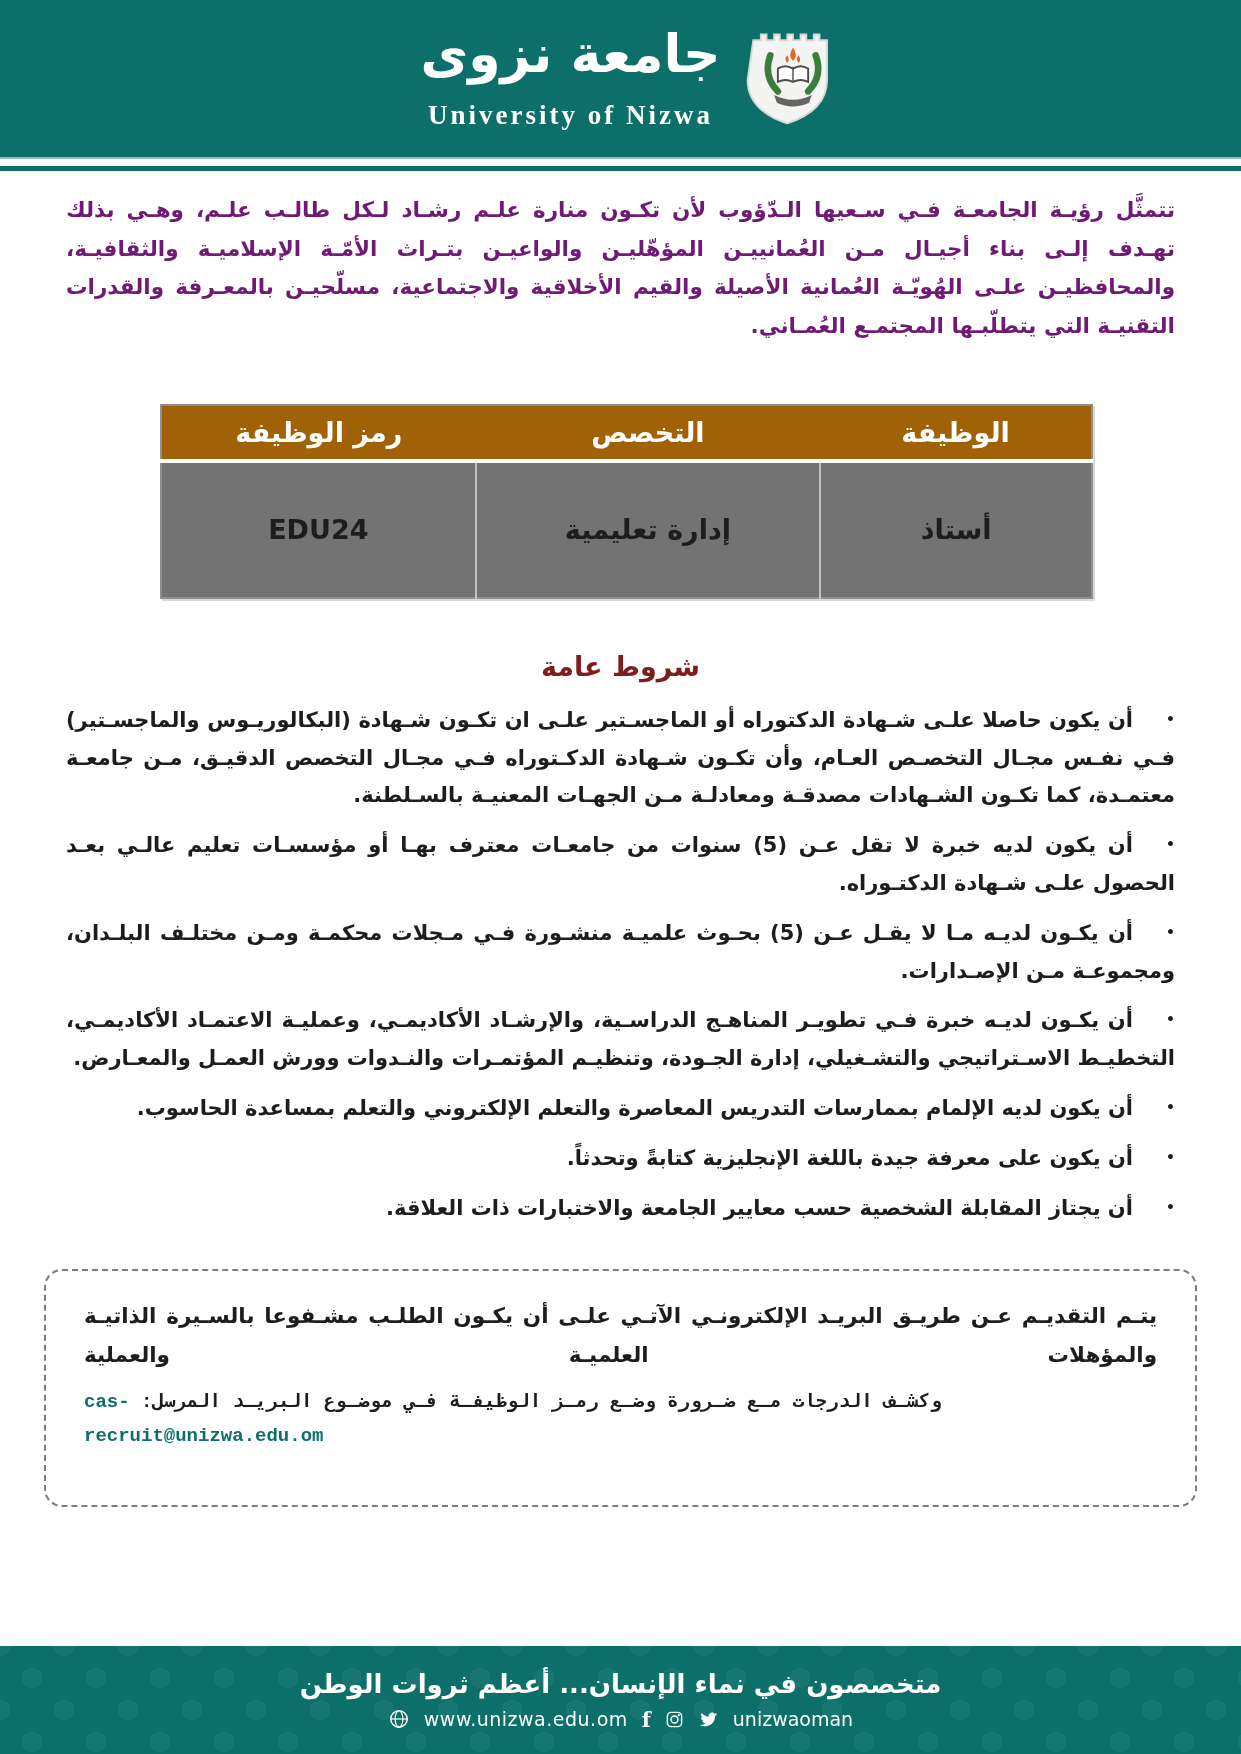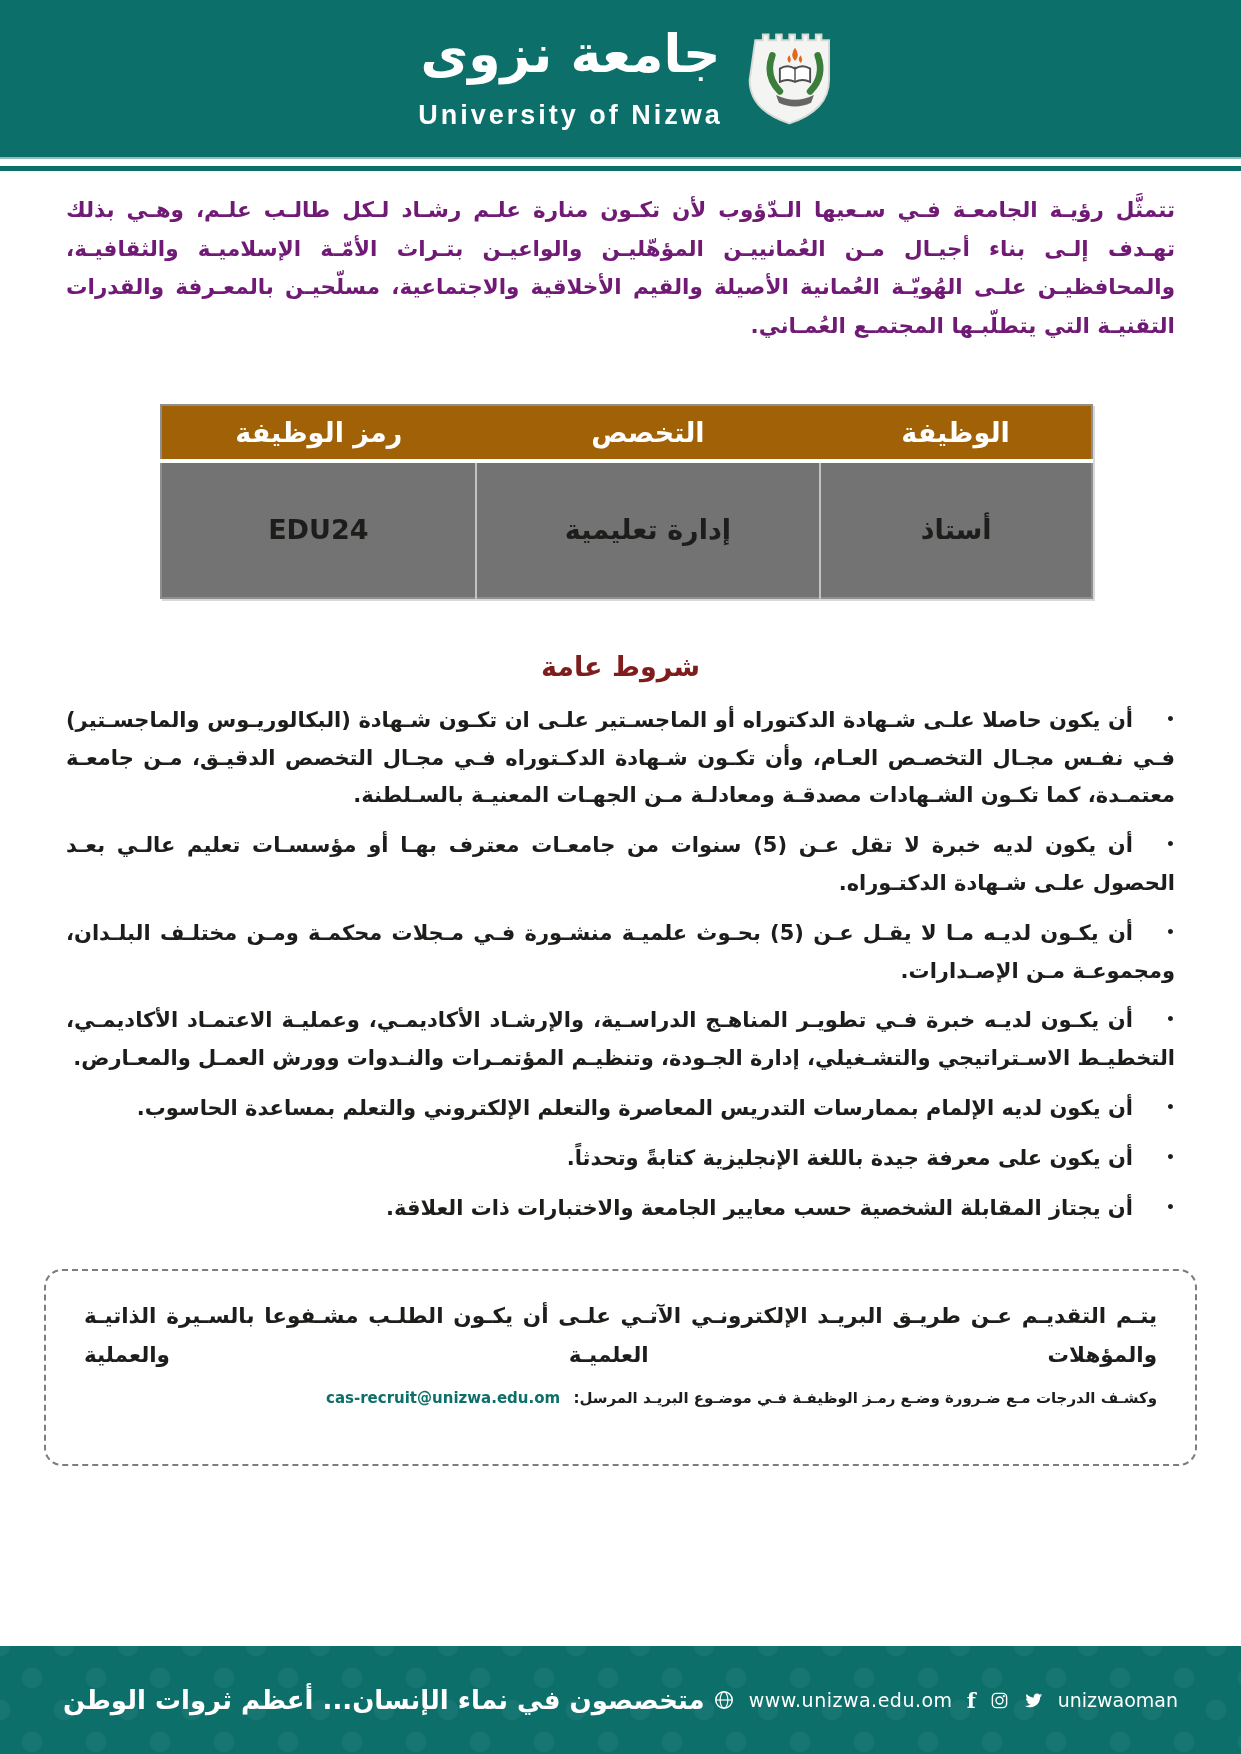--- a/index.html
+++ b/index.html
@@ -13,21 +13,21 @@
   .header-band {
     height:159px; background:#0c6f6a;
     display:flex; align-items:center; justify-content:center;
     border-bottom:2px solid rgba(255,255,255,0.55);
     padding-left:20px;
   }
   .brand { display:flex; align-items:center; gap:24px; }
   .brand-text { text-align:center; color:#ffffff; }
   .brand-ar { font-size:52px; font-weight:bold; line-height:1.1; letter-spacing:1px; }
   .brand-en {
-    font-family:Liberation Sans, sans-serif; font-weight:bold; font-size:27px;
+    font-family:Liberation Serif, serif; font-weight:bold; font-size:27px;
     letter-spacing:3px; margin-top:16px;
   }
   .crest { width:96px; height:104px; }
   .header-gap { height:7px; background:#ffffff; }
   .header-rule { height:5px; background:#0c6f6a; }
 
   
   .title-block { margin-top:26px; text-align:center; direction:rtl; }
   .title-line1 { color:#bda15e; font-size:31px; font-weight:bold; }
   .title-line2 { color:#bda15e; font-size:29px; font-weight:bold; margin-top:16px; }
@@ -81,37 +81,37 @@
   
   .apply-box {
     margin:42px 44px 0 44px; border:2px dashed #7d7d7d; border-radius:18px;
     padding:26px 38px 52px 38px; direction:rtl;
   }
   .apply-line1 {
     font-size:21.5px; font-weight:bold; text-align:justify; text-align-last:justify;
     line-height:1.8; color:#1d1d1b;
   }
   .apply-line2 {
-    font-size:15px; font-weight:bold; text-align:right;
-    line-height:1.8; color:#1d1d1b; margin-top:10px;
+    font-size:19px; font-weight:bold; text-align:left;
+    line-height:1.8; color:#1d1d1b; margin-top:10px;font-family:Liberation Mono, monospace;
   }
   .apply-email {
     direction:ltr; unicode-bidi:embed; color:#0c6f6a; font-weight:bold;
     margin-right:8px;
   }
 
   
   .footer-band {
     position:absolute; left:0; right:0; bottom:0; height:108px;
     background-color:#0c6f6a;
     background-image:
       radial-gradient(rgba(255,255,255,0.05) 22%, rgba(0,0,0,0) 23%),
       radial-gradient(rgba(255,255,255,0.05) 22%, rgba(0,0,0,0) 23%);
     background-size:64px 64px; background-position:0 0, 32px 32px;
-    display:flex; align-items:center; justify-content:center;
+    display:flex; flex-direction:column; align-items:center; justify-content:center;
     gap:8px;
   }
   .footer-slogan {
     color:#ffffff; font-size:26px; font-weight:bold; direction:rtl; letter-spacing:1px;
   }
   .footer-links {
     display:flex; direction:ltr; align-items:center; gap:14px;
     color:#ffffff; font-size:19px;
   }
   .footer-links .icon { display:inline-flex; align-items:center; }

